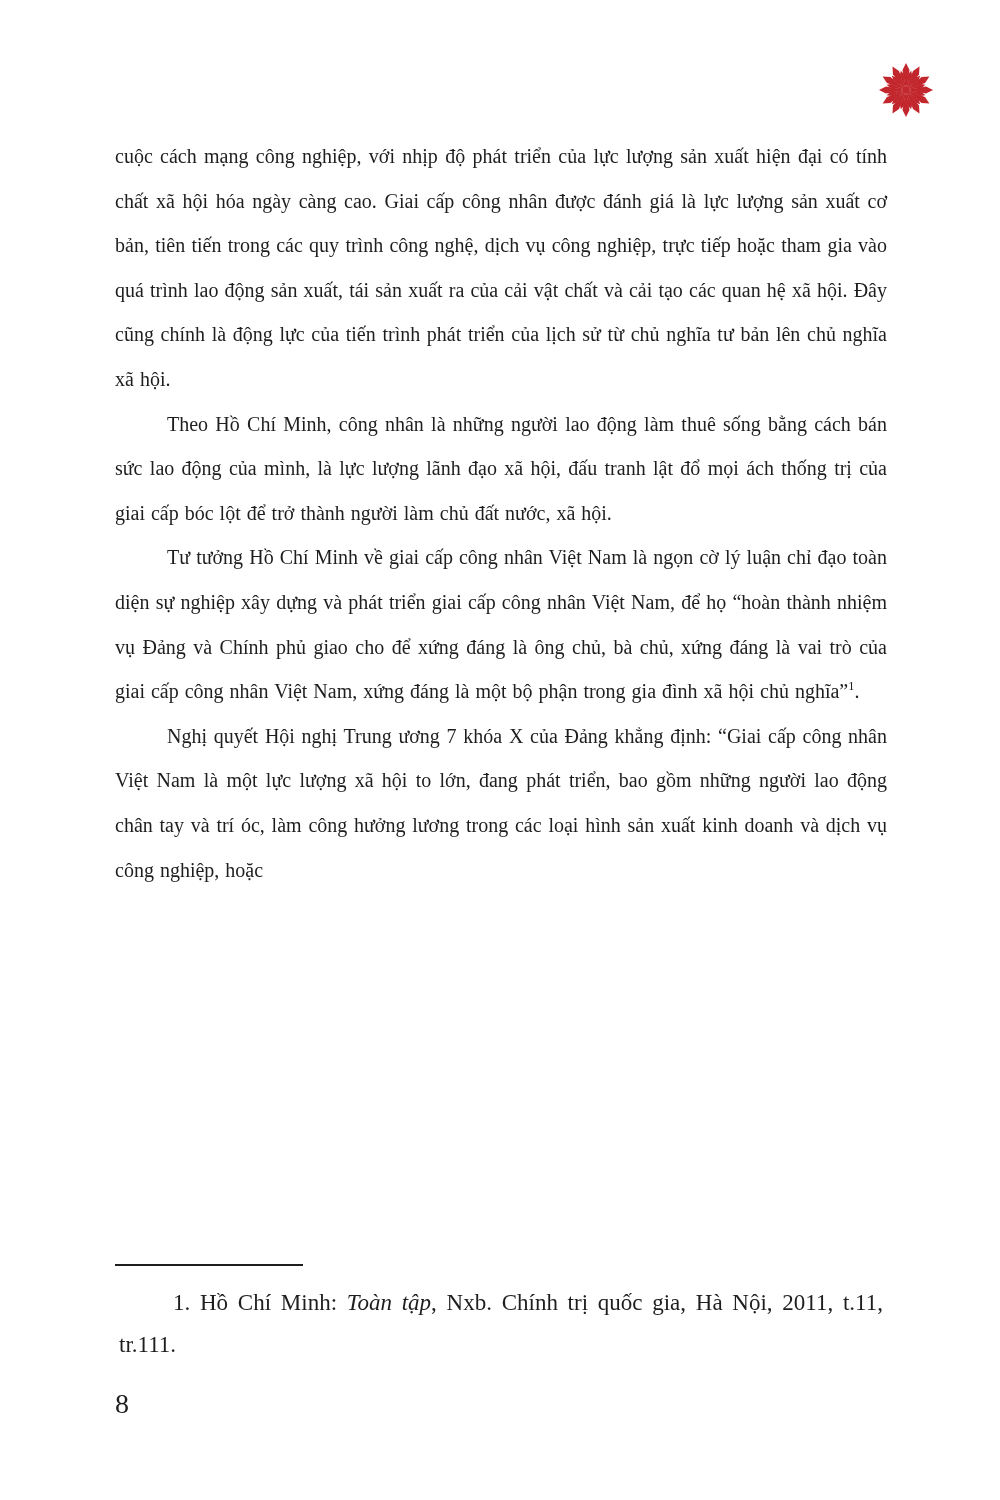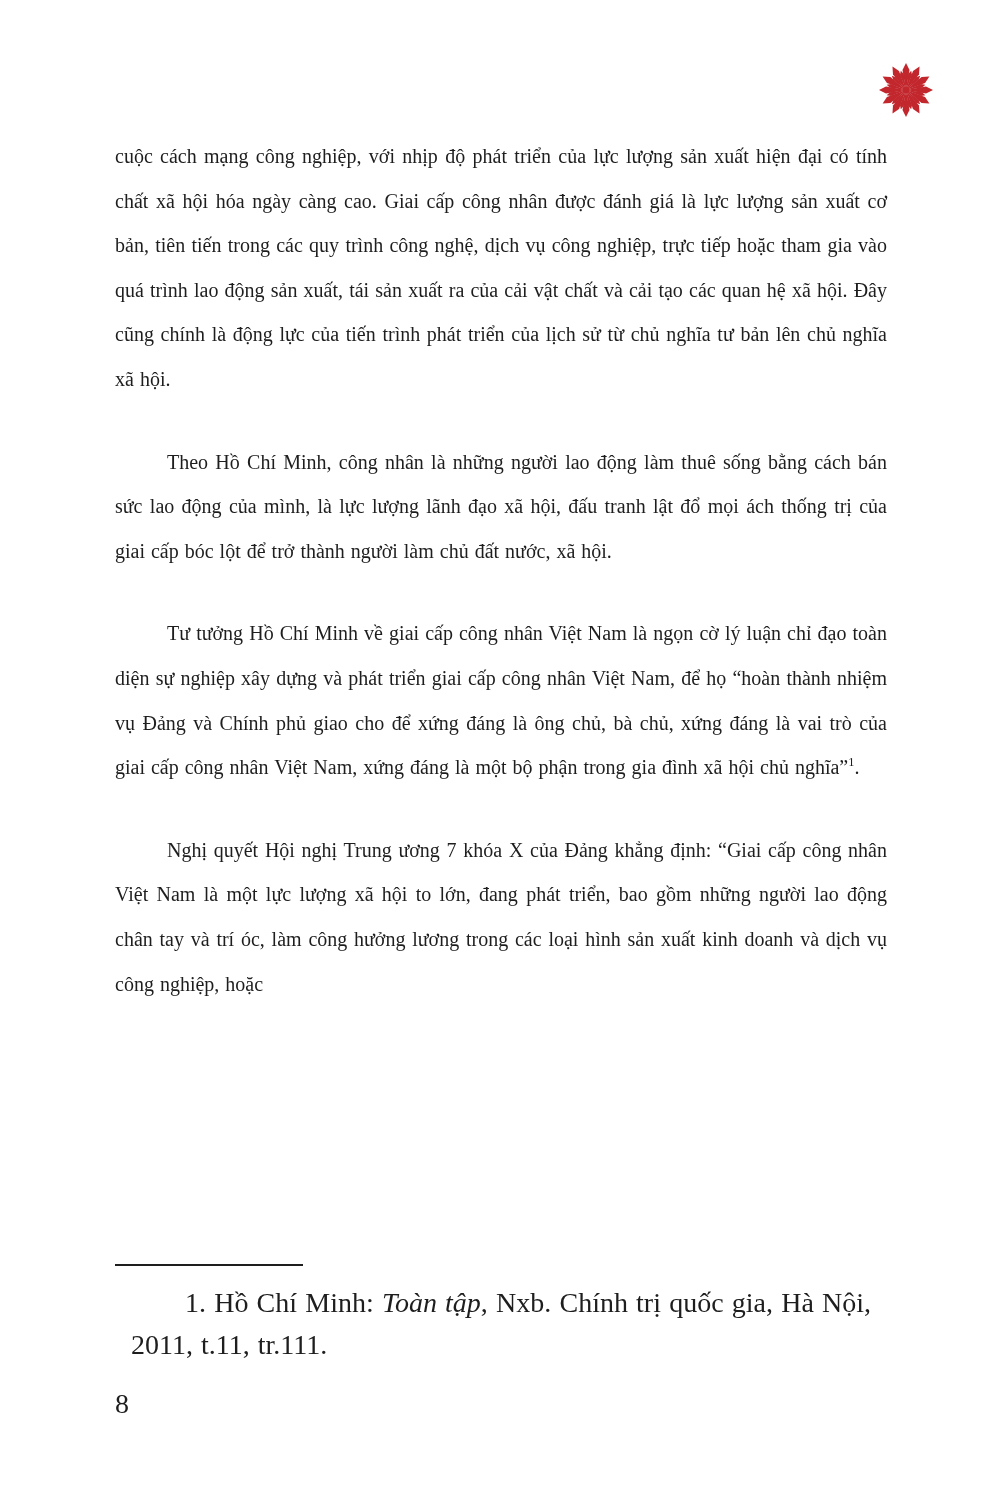--- a/index.html
+++ b/index.html
@@ -25,41 +25,41 @@
     top: 134px;
     width: 772px;
   }
   p.para {
     margin: 0;
     font-size: 20px;
     line-height: 44.6px;
     text-align: justify;
     word-spacing: 1px;
   }
-  p.para.indent { text-indent: 52px; margin-top: 38px; }
+  p.para.indent { text-indent: 52px; }
   sup.fn-ref {
     font-size: 0.62em;
     line-height: 0;
     vertical-align: super;
   }
   .footnote-area {
     position: absolute;
     left: 115px;
     top: 1264px;
     width: 772px;
   }
   .fn-rule {
     width: 188px;
     height: 2px;
     background: #1e1e1e;
     margin: 0 0 16px 0;
   }
   .footnote-text {
-    margin: 16px;
-    font-size: 28px;
+    margin: 4px;
+    font-size: 23px;
     line-height: 42px;
     text-align: justify;
     text-indent: 54px;
     word-spacing: 1px;
   }
   .footnote-text .italic { font-style: italic; }
   .page-number {
     position: absolute;
     left: 115px;
     top: 1388px;

